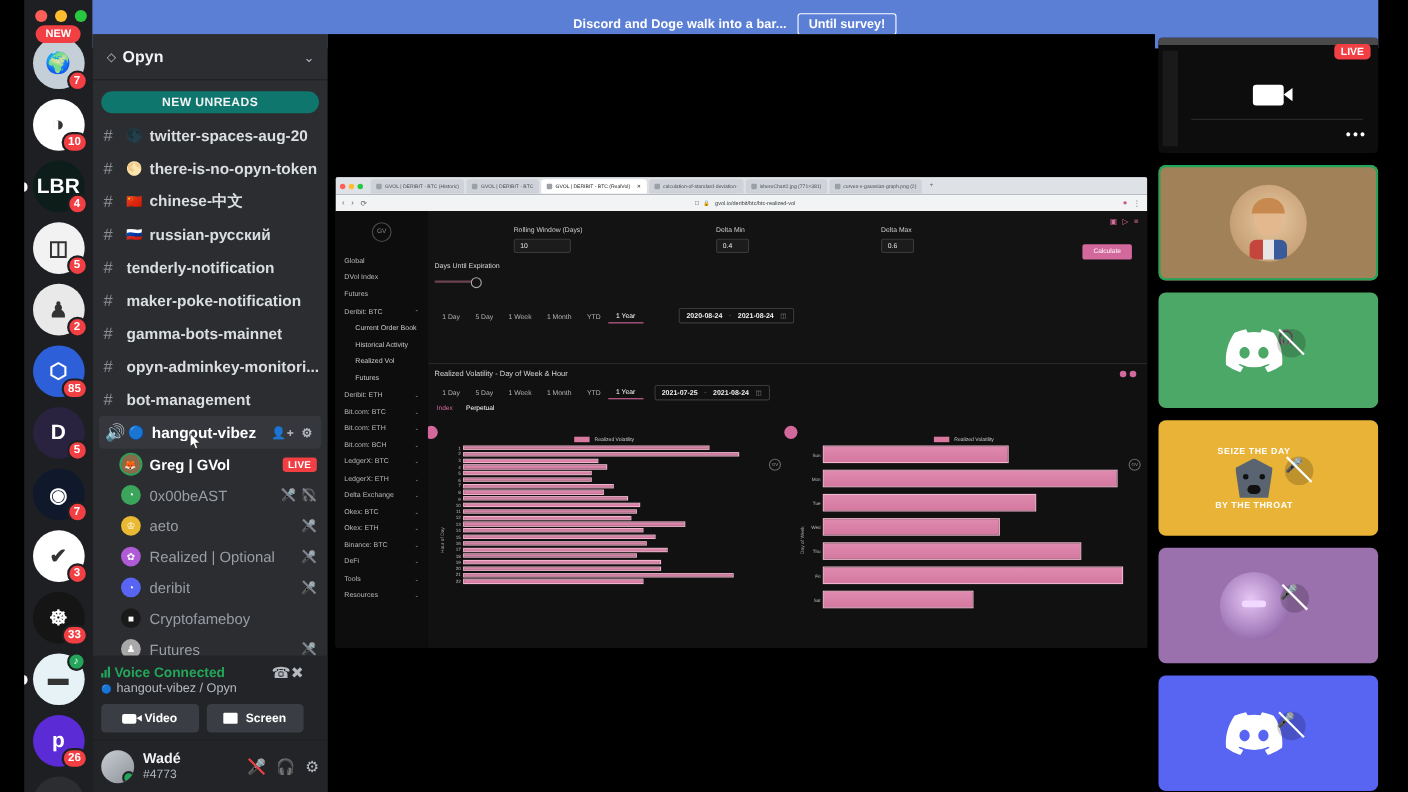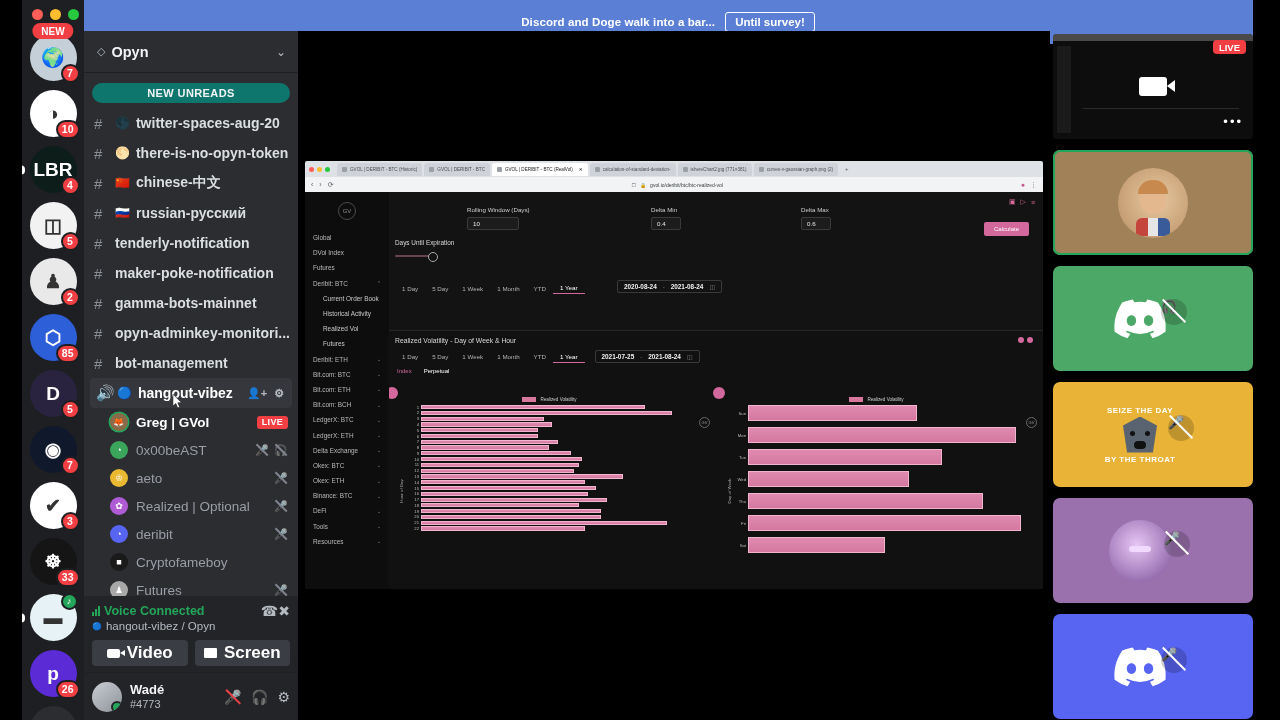--- a/index.html
+++ b/index.html
@@ -91,32 +91,32 @@
   .member .av { width:18px;height:18px;border-radius:50%; flex:0 0 18px; overflow:hidden;
                 display:flex;align-items:center;justify-content:center; font-size:9px; color:#fff;}
   .member.speaking .av { box-shadow: 0 0 0 1.5px #23a55a; }
   .member .mname { white-space:nowrap; overflow:hidden; text-overflow:ellipsis;}
   .member.live .mname { color:#fff; font-weight:700; }
   .livetag { margin-left:auto; background:#f23f43; color:#fff; font-size:9px; font-weight:800;
              padding: 1.5px 5px; border-radius: 3px; letter-spacing:.3px;}
   .micons { margin-left:auto; display:flex; gap:5px; color:#80848e; font-size:11px;}
 
   
-  .voicepanel { background:#232428; padding: 7px 8px 6px 8px; }
+  .voicepanel { background:#232428; padding: 7px 22px 6px 8px; }
   .vrow1 { display:flex; align-items:center; }
   .vconn { color:#23a55a; font-size:12.5px; font-weight:700; display:flex; align-items:center; gap:4px;}
   .vsig { display:inline-flex; align-items:flex-end; gap:1px; height:10px;}
   .vsig i { width:2px; background:#23a55a; display:block;}
   .vsig i:nth-child(1){height:4px;} .vsig i:nth-child(2){height:7px;} .vsig i:nth-child(3){height:10px;}
   .vhang { margin-left:auto; color:#b5bac1; font-size:14px; cursor:pointer;}
   .vsub { color:#b5bac1; font-size:11.5px; margin-top:1px; display:flex; align-items:center; gap:4px;}
   .vbtns { display:flex; gap:7px; margin-top:8px; }
   .vbtn { flex:1; background:#3b3d44; border-radius:4px; height:26px; display:flex;
           align-items:center; justify-content:center; gap:7px; color:#fff;
-          font-size:17px; font-weight:600; cursor:pointer;}
+          font-size:11px; font-weight:600; cursor:pointer;}
 
   .userbar { background:#232428; height:48px; display:flex; align-items:center;
              padding: 0 8px; gap:8px; border-top:1px solid #1f2023;}
   .uav { width:30px;height:30px;border-radius:50%; position:relative; flex:0 0 30px;
          background: linear-gradient(140deg,#c9cdd3,#8e9399); overflow:hidden;}
   .uav .ondot { position:absolute; right:-1px;bottom:-1px;width:12px;height:12px;
                 border-radius:50%; background:#23a55a; border:2.5px solid #232428;}
   .uname { color:#f2f3f5; font-size:13px; font-weight:700; line-height:1.15;}
   .utag { color:#b5bac1; font-size:11px; line-height:1.15;}
   .uicons { margin-left:auto; display:flex; gap:9px; color:#b5bac1; font-size:14px;}

